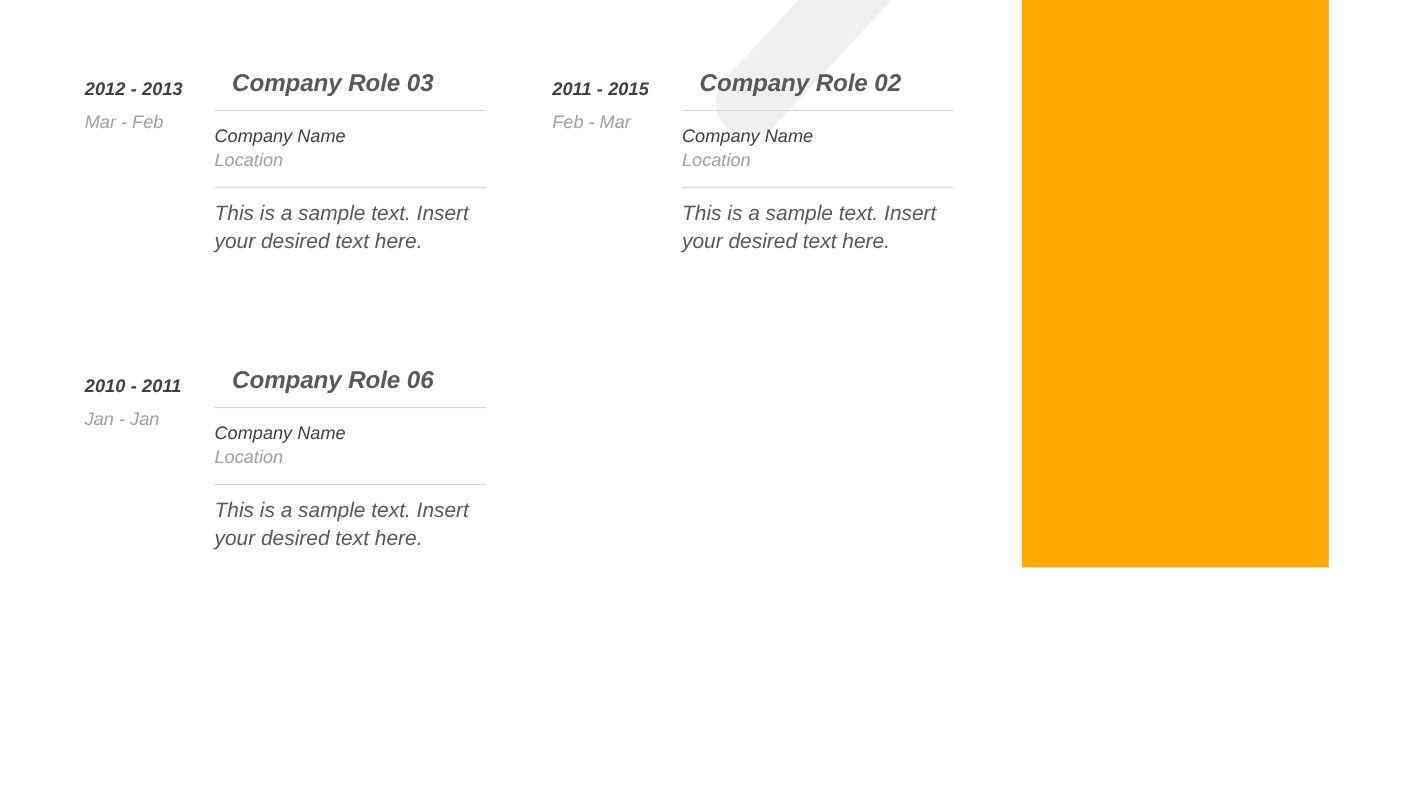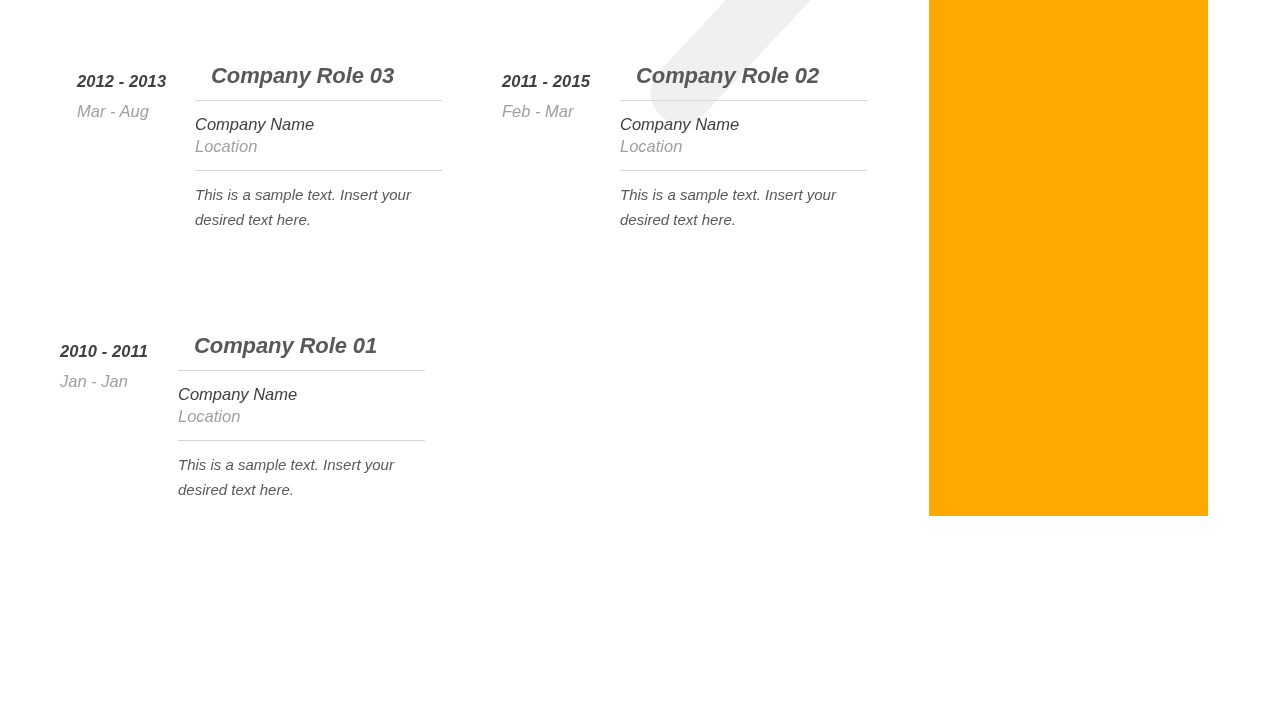--- a/index.html
+++ b/index.html
@@ -119,47 +119,47 @@
     line-height: 22px;
     margin-top: 12px;
   }
   .entry-location {
     font-size: 16.5px;
     color: #a0a0a0;
     line-height: 22px;
     margin-bottom: 13px;
   }
   .entry-desc {
-    font-size: 15px;
+    font-size: 19px;
     color: #595959;
     line-height: 25px;
     margin-top: 11px;
     width: 240px;
   }
 
   
   #entry-role-03 { left: 77px; top: 62px; }
   #entry-role-02 { left: 502px; top: 62px; }
-  #entry-role-01 { left: 60px; top: 332px; }
+  #entry-role-01 { left: 77px; top: 332px; }
 </style>
 </head>
 <body>
 
 <div id="slide" style="background: rgb(255, 255, 255);">
 
   <div class="deco-bar" id="deco-top-right" style="background: rgb(240, 240, 240);"></div>
   <div class="deco-bar" id="deco-bottom-large" style="background: rgb(240, 240, 240);"></div>
   <div class="deco-bar" id="deco-bottom-small" style="background: rgb(240, 240, 240);"></div>
 
   <div id="orange-panel" style="background: rgb(255, 168, 0);"></div>
 
   <div class="entry" id="entry-role-03">
     <div class="entry-dates">
       <div class="entry-year">2012 - 2013</div>
-      <div class="entry-months">Mar - Aug</div>
+      <div class="entry-months">Mar - Feb</div>
     </div>
     <div class="entry-body">
       <div class="entry-title">Company Role 03</div>
       <div class="rule" style="background: rgb(214, 214, 214);"></div>
       <div class="entry-company">Company Name</div>
       <div class="entry-location">Location</div>
       <div class="rule" style="background: rgb(214, 214, 214);"></div>
       <div class="entry-desc">This is a sample text. Insert your desired text here.</div>
     </div>
   </div>
@@ -178,21 +178,21 @@
       <div class="entry-desc">This is a sample text. Insert your desired text here.</div>
     </div>
   </div>
 
   <div class="entry" id="entry-role-01">
     <div class="entry-dates">
       <div class="entry-year">2010 - 2011</div>
       <div class="entry-months">Jan - Jan</div>
     </div>
     <div class="entry-body">
-      <div class="entry-title">Company Role 01</div>
+      <div class="entry-title">Company Role 06</div>
       <div class="rule" style="background: rgb(214, 214, 214);"></div>
       <div class="entry-company">Company Name</div>
       <div class="entry-location">Location</div>
       <div class="rule" style="background: rgb(214, 214, 214);"></div>
       <div class="entry-desc">This is a sample text. Insert your desired text here.</div>
     </div>
   </div>
 
 </div>
 

